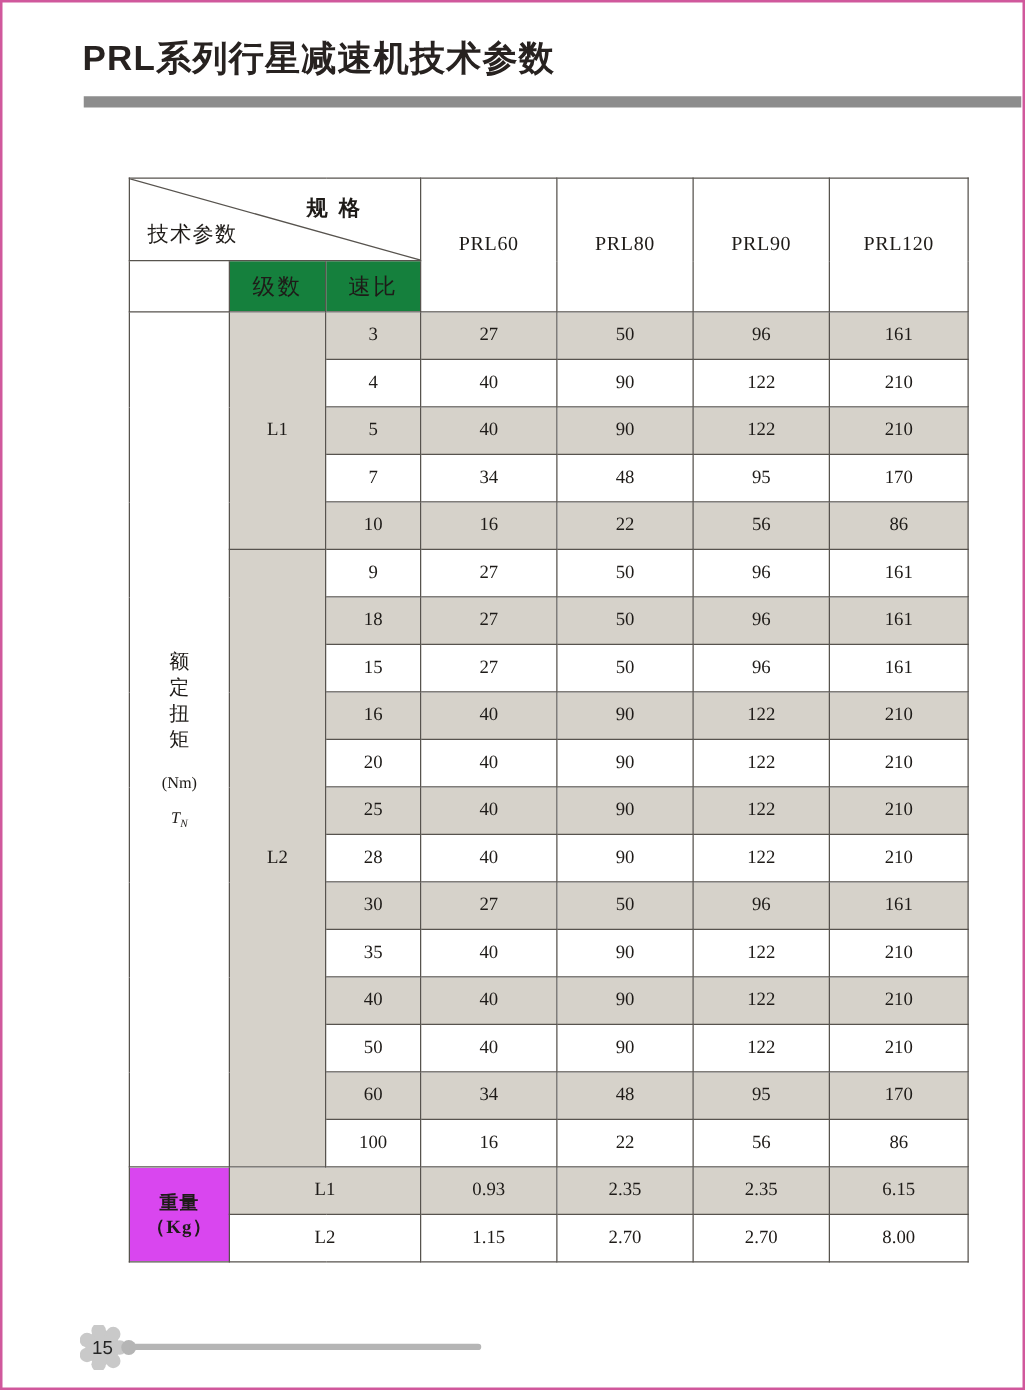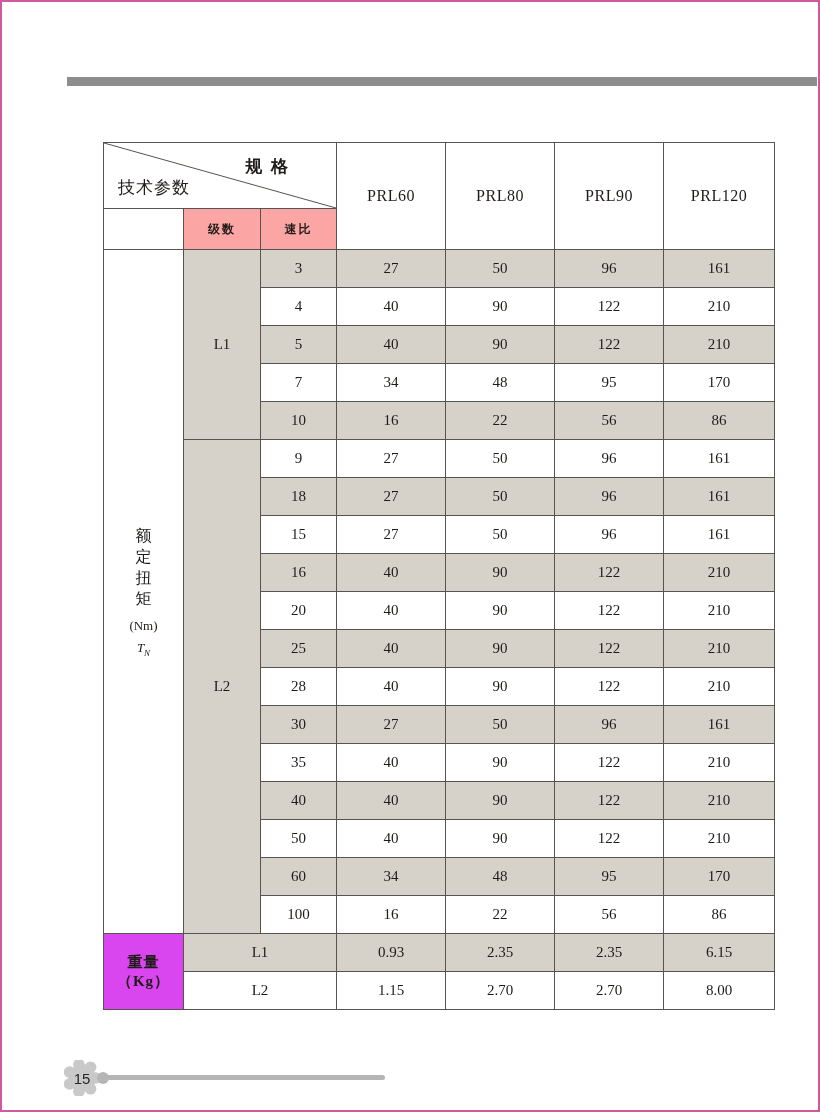--- a/index.html
+++ b/index.html
@@ -20,34 +20,34 @@
   thead tr.hrow1{height:66px;}
   thead tr.hrow2{height:41px;}
   tbody tr{height:38px;}
   tr.shaded > td{background:#d6d2ca;}
   td.stage-cell{background:#d6d2ca;}
   tr.shaded > td.torque-cell, td.torque-cell{background:#ffffff;}
   tr.shaded > td.weight-label-cell, td.weight-label-cell{background:#d946ef;}
 
   th.model{font-family:Liberation Serif, serif;font-size:16px;font-weight:normal;
            letter-spacing:0.5px;background:#fff;}
-  th.subhead{font-family:"Liberation Sans","DejaVu Sans",sans-serif;font-size:12px;font-weight:bold;
-             letter-spacing:2px;background:#fca5a5;}
+  th.subhead{font-family:"Liberation Sans","DejaVu Sans",sans-serif;font-size:18px;font-weight:normal;
+             letter-spacing:2px;background:#15803d;}
   th.blank{background:#fff;}
 
   
   th.corner{position:relative;background:#fff;}
   th.corner svg.diag{position:absolute;left:0;top:0;width:100%;height:100%;display:block;}
   .corner-spec{position:absolute;top:12px;right:46px;font-family:"Liberation Sans","DejaVu Sans",sans-serif;
                font-weight:bold;font-size:17px;letter-spacing:2px;}
   .corner-param{position:absolute;bottom:9px;left:14px;font-family:"Liberation Sans","DejaVu Sans",sans-serif;
                 font-weight:normal;font-size:17px;letter-spacing:1px;}
 
   
-  .tq{display:flex;flex-direction:column;align-items:center;justify-content:flex-start;gap:6px;}
+  .tq{display:flex;flex-direction:column;align-items:center;justify-content:flex-start;gap:12px;}
   .tq-chars{display:inline-block;width:1.05em;word-break:break-all;line-height:1.32;
             font-size:16px;letter-spacing:0;}
   .tq-unit{font-size:13px;margin-top:3px;}
   .tq-sym{font-size:13px;font-style:italic;}
   .tq-sym sub{font-size:9px;font-style:italic;}
 
   td.weight-label-cell{font-weight:bold;font-size:15px;letter-spacing:1px;}
   td.weight-stage-cell{font-size:15px;}
   td.ratio-cell,td.value-cell,td.stage-cell{font-size:15px;}
 
@@ -58,20 +58,21 @@
                    align-items:center;justify-content:center;
                    font-family:"Liberation Sans","DejaVu Sans",sans-serif;font-size:15px;color:#262626;}
   .footer-dot{position:absolute;left:95px;top:1070px;width:12px;height:12px;border-radius:50%;background:#b5b5b5;}
   .footer-line{position:absolute;left:101px;top:1073px;width:282px;height:5px;border-radius:3px;background:#b5b5b5;}
 </style>
 </head>
 <body>
 
 <div class="page">
 
+  <div class="title">PRL系列行星减速机技术参数</div>
   <div class="title-bar"></div>
 
   <div class="spec-table">
     <table>
       <colgroup>
         <col style="width:80px">
           <col style="width:77px">
           <col style="width:76px">
         <col style="width:109px">
           <col style="width:109px">

